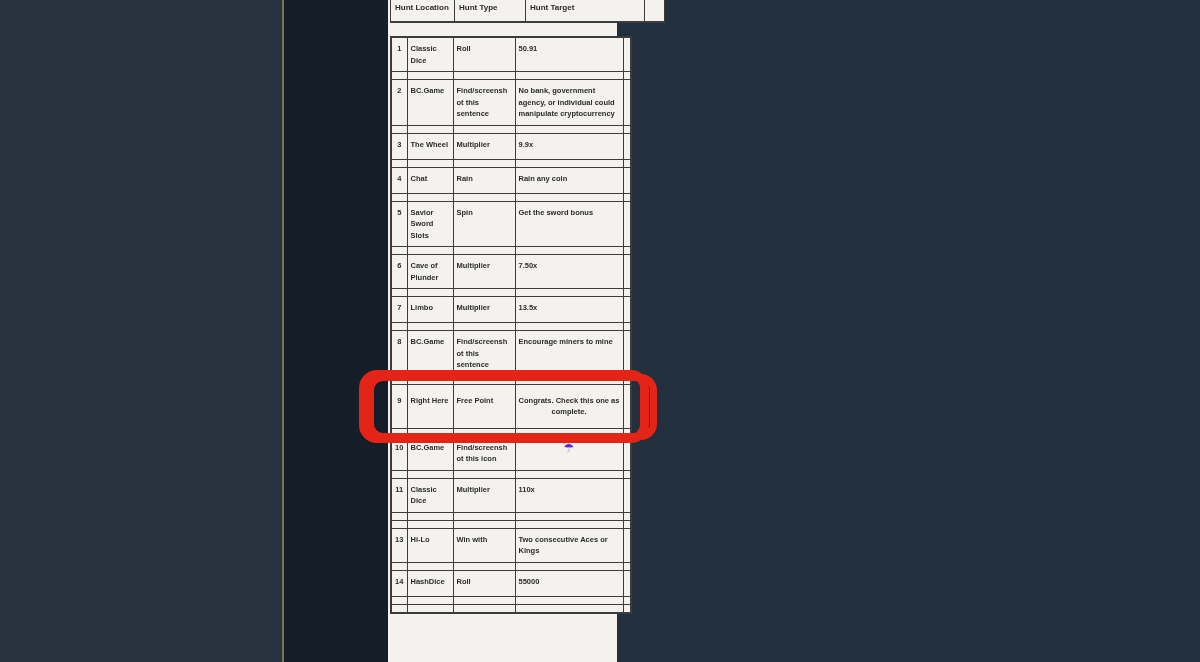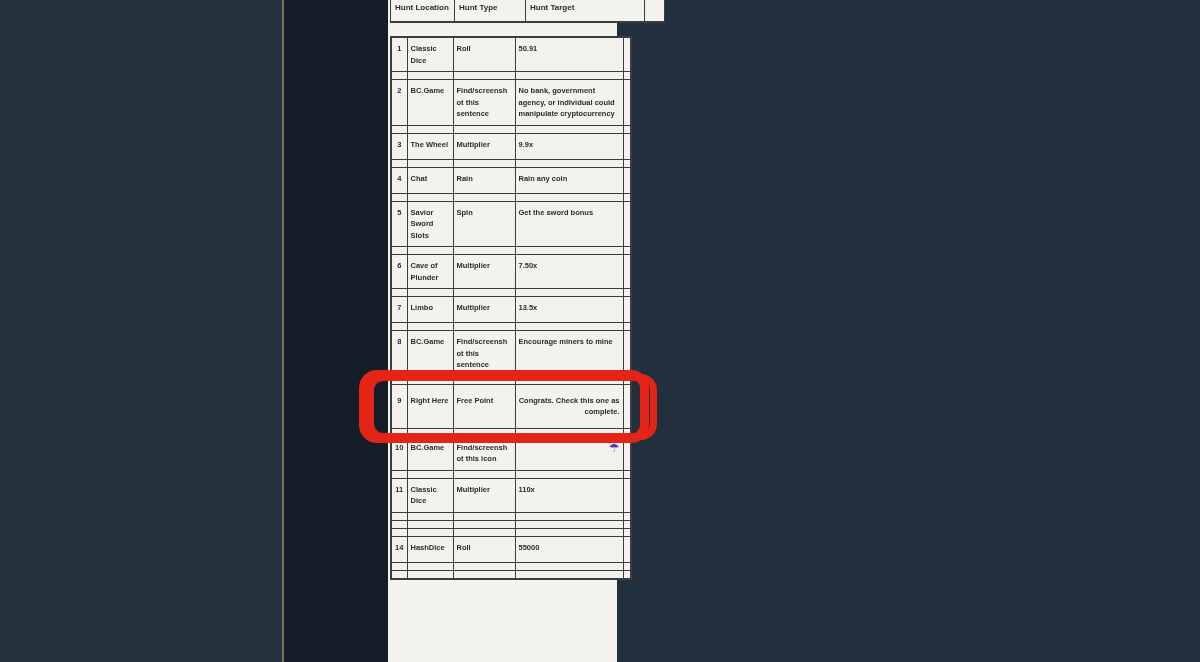--- a/index.html
+++ b/index.html
@@ -26,21 +26,21 @@
     word-wrap:break-word;background:var(--page_bg,#f3f2ef);}
   .body-table col.c-num{width:16px;}
   .body-table col.c-loc{width:46px;}
   .body-table col.c-type{width:62px;}
   .body-table col.c-target{width:108px;}
   .body-table col.c-narrow{width:8px;}
   td.num{text-align:center;padding-left:1px;padding-right:1px;}
   tr.content{height:26px;}
   tr.spacer td{padding:0;height:7px;}
   tr.highlighted td{padding-top:10px;padding-bottom:10px;}
-  td.center{text-align:right;}
+  td.center{text-align:center;}
 
   .umbrella{position:relative;display:inline-block;color:var(--umbrella_purple,#5b2bc4);
     font-family:"DejaVu Sans",sans-serif;font-size:12px;line-height:12px;font-weight:normal;}
   .umbrella .sp{position:absolute;color:var(--sparkle_yellow,#e8b43a);font-style:normal;
     font-size:6px;top:-4px;left:7px;line-height:6px;}
   .umbrella .sp2{left:-1px;top:-2px;font-size:5px;}
 
   .red-overlay{position:absolute;pointer-events:none;z-index:5;left:352px;top:341px;width:298px;height:70px;}
   .red-echo{position:absolute;left:8px;top:4px;right:0;bottom:3px;
     border:7px solid var(--highlight_red,#e42417);border-radius:16px;}
@@ -230,20 +230,27 @@
             <td></td>
             <td></td>
           </tr>
           <tr class="spacer">
             <td></td>
             <td></td>
             <td></td>
             <td></td>
             <td></td>
           </tr>
+          <tr class="content">
+            <td class="num">13</td>
+            <td>Hi-Lo</td>
+            <td>Win with</td>
+            <td>Two consecutive Aces or Kings</td>
+            <td></td>
+          </tr>
           <tr class="spacer">
             <td></td>
             <td></td>
             <td></td>
             <td></td>
             <td></td>
           </tr>
           <tr class="content">
             <td class="num">14</td>
             <td>HashDice</td>

